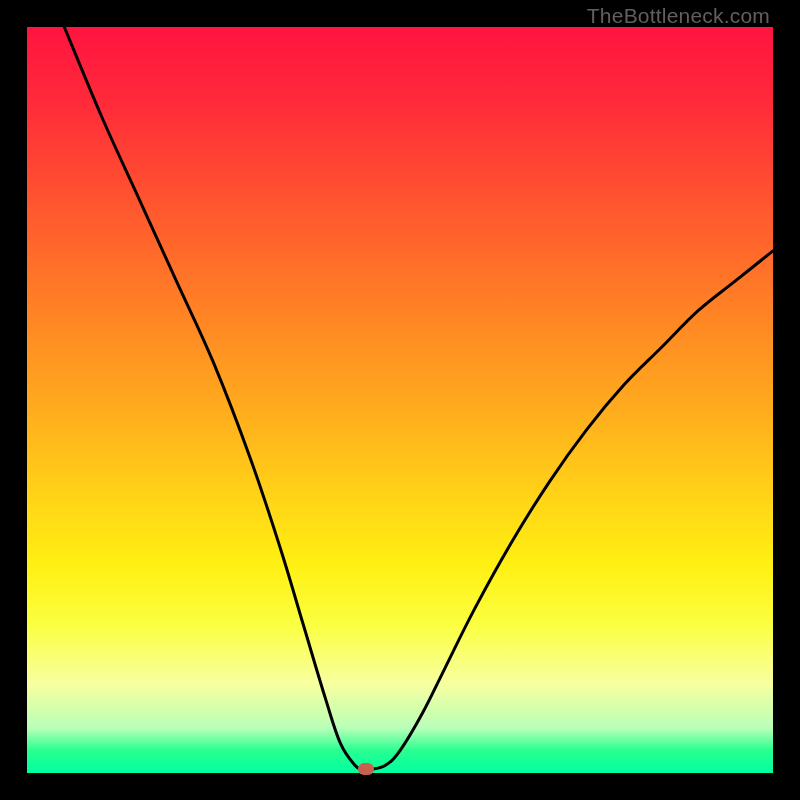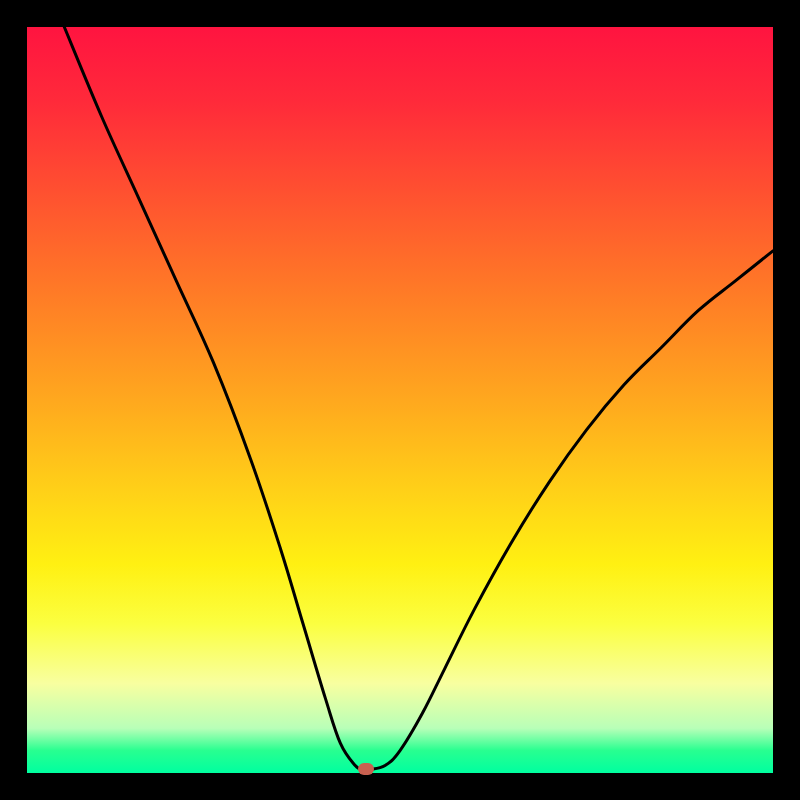--- a/index.html
+++ b/index.html
@@ -59,19 +59,20 @@
     height: 12px;
     border-radius: 6px;
     background: #c86050;
     transform: translate(-50%, -50%);
   }
 </style>
 </head>
 <body>
 
 <div class="chart-container">
+  <div class="watermark">TheBottleneck.com</div>
   <div class="plot-area">
     <svg class="curve" viewBox="0 0 746 746" preserveAspectRatio="none">
       <path id="curve-path" d="M 37.300000000000004 0 C 44.014 16.113599999999995, 61.17200000000001 58.635599999999975, 74.60000000000001 89.51999999999998 C 88.028 120.40439999999998, 98.472 142.03840000000005, 111.89999999999999 171.58000000000004 C 125.32799999999999 201.12160000000003, 135.77200000000002 224.0984, 149.20000000000002 253.64 C 162.62800000000001 283.1816, 173.072 303.4728, 186.5 335.7 C 199.928 367.92719999999997, 211.71479999999997 399.11, 223.79999999999998 432.68 C 235.8852 466.25, 244.24040000000002 492.65840000000003, 253.64000000000001 522.2 C 263.0396 551.7416000000001, 267.9632 569.944, 276.02 596.8 C 284.0768 623.656, 291.68600000000004 649.9152, 298.40000000000003 671.4 C 305.11400000000003 692.8847999999999, 307.9488 704.0748, 313.32 716.16 C 318.6912 728.2452, 324.21160000000003 733.8402, 328.24 738.54 C 332.2684 743.2398, 333.01439999999997 741.5986, 335.7 742.27 C 338.3856 742.9413999999999, 339.13160000000005 742.9413999999999, 343.16 742.27 C 347.1884 741.5986, 352.7088 741.8969999999999, 358.08 738.54 C 363.4512 735.183, 366.286 733.0196, 373 723.62 C 379.714 714.2204, 387.3232 701.0908000000001, 395.38 686.32 C 403.4368 671.5492, 408.3604 660.3592, 417.76000000000005 641.56 C 427.15960000000007 622.7607999999999, 435.5148 604.7076, 447.59999999999997 581.88 C 459.68519999999995 559.0524, 471.47200000000004 537.5676, 484.90000000000003 514.74 C 498.32800000000003 491.9124, 508.77199999999993 475.202, 522.1999999999999 455.06 C 535.6279999999999 434.918, 546.072 420.29639999999995, 559.5 402.84 C 572.928 385.3836, 583.3720000000001 372.8508, 596.8000000000001 358.08 C 610.2280000000001 343.3092, 620.672 334.208, 634.1 320.78000000000003 C 647.528 307.35200000000003, 657.972 295.5652, 671.4 283.48 C 684.828 271.39480000000003, 695.2719999999999 264.38239999999996, 708.6999999999999 253.64 C 722.1279999999999 242.89759999999998, 739.286 229.17120000000006, 746 223.80000000000007" fill="none" stroke="#000000" stroke-width="3" stroke-linejoin="round" stroke-linecap="round"></path>
     </svg>
     <div id="min-marker" class="minimum-marker" style="left: 339.43px; top: 742.27px;"></div>
   </div>
 </div>
 
 </body></html>

